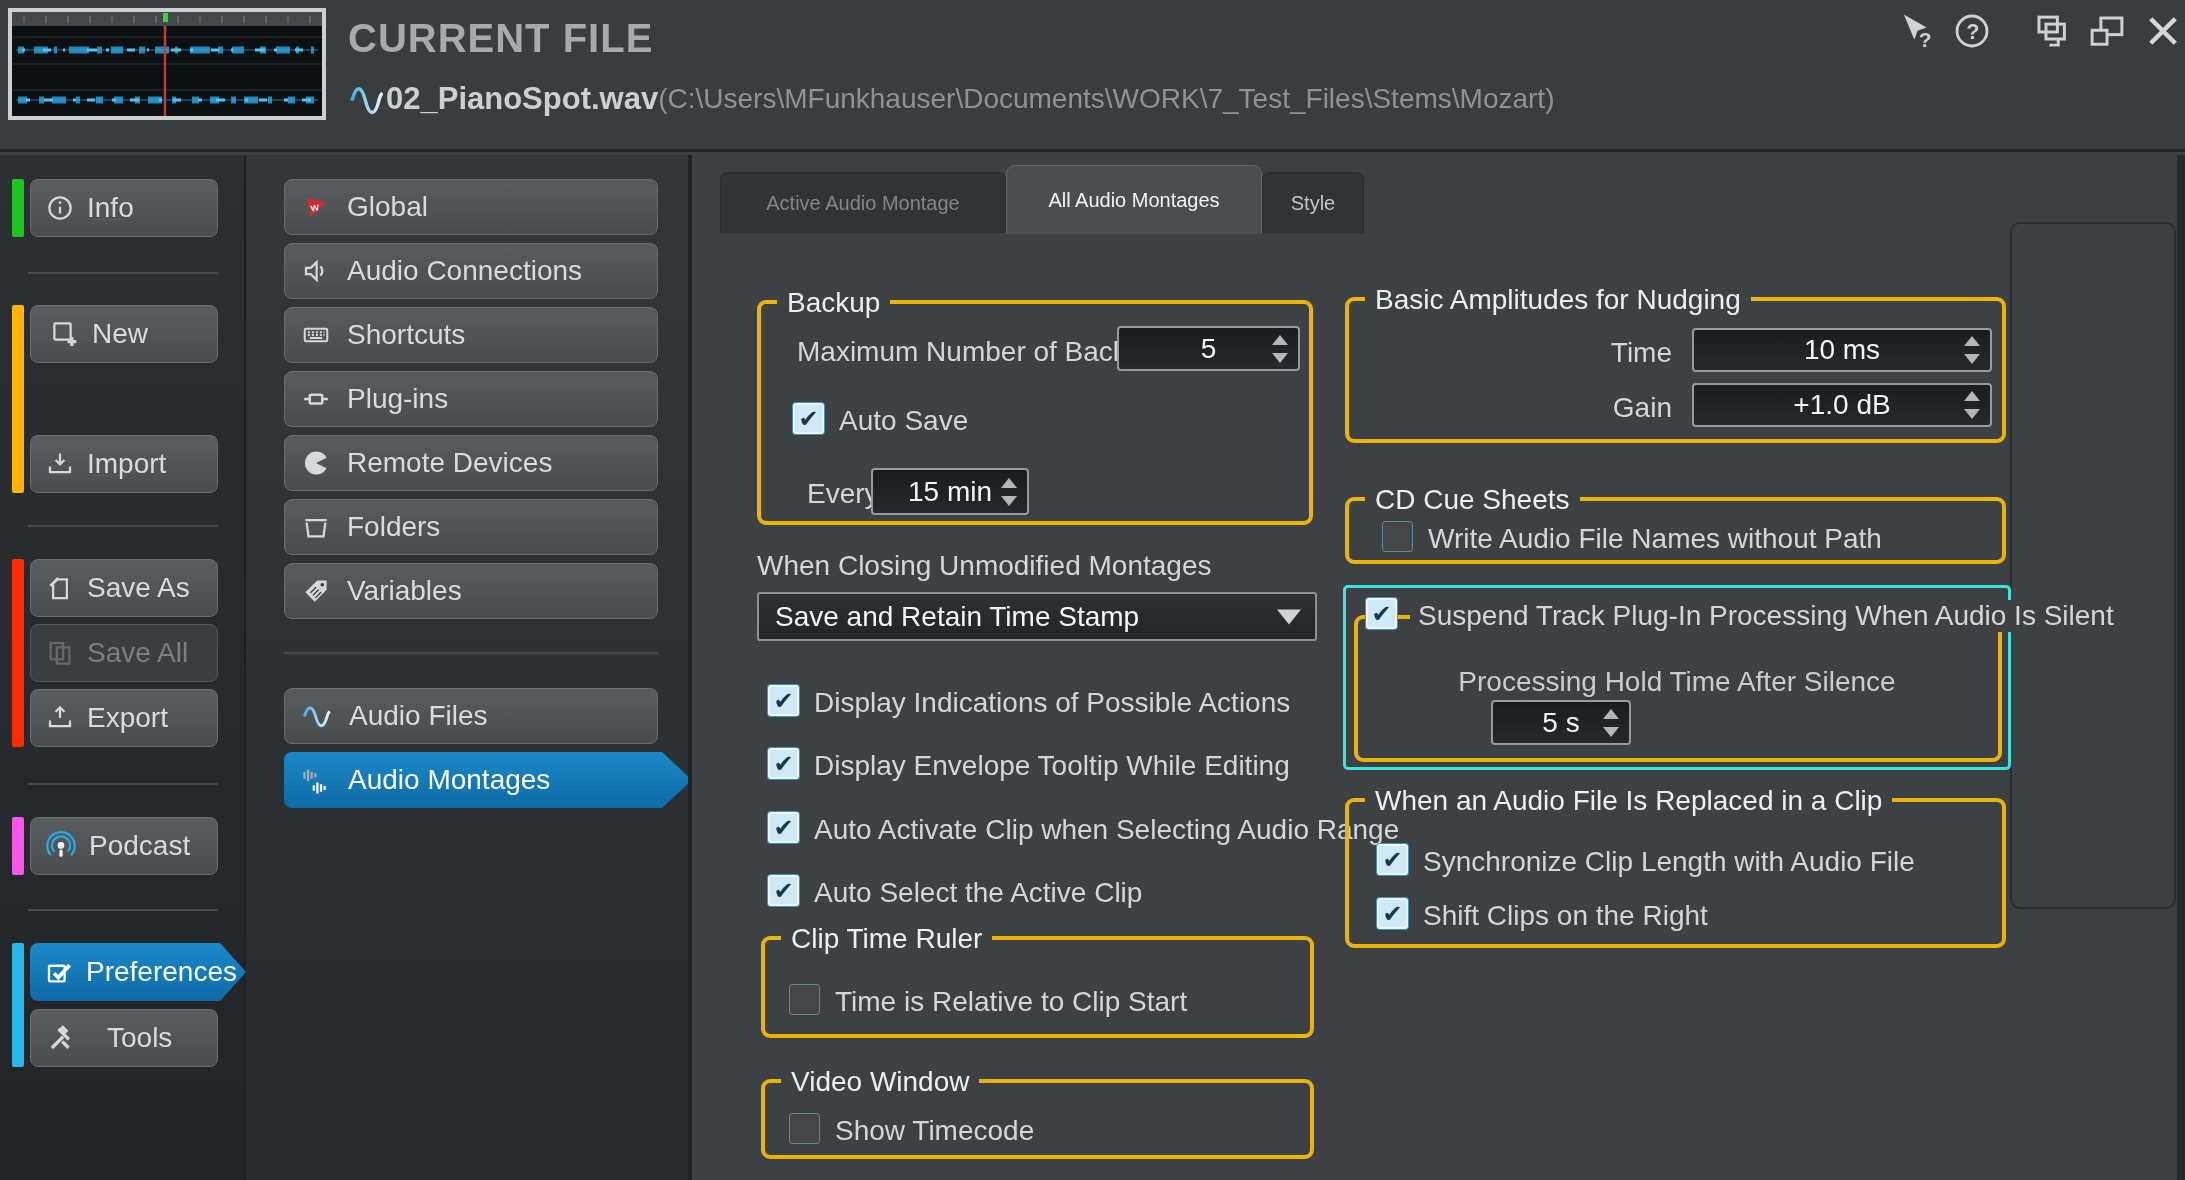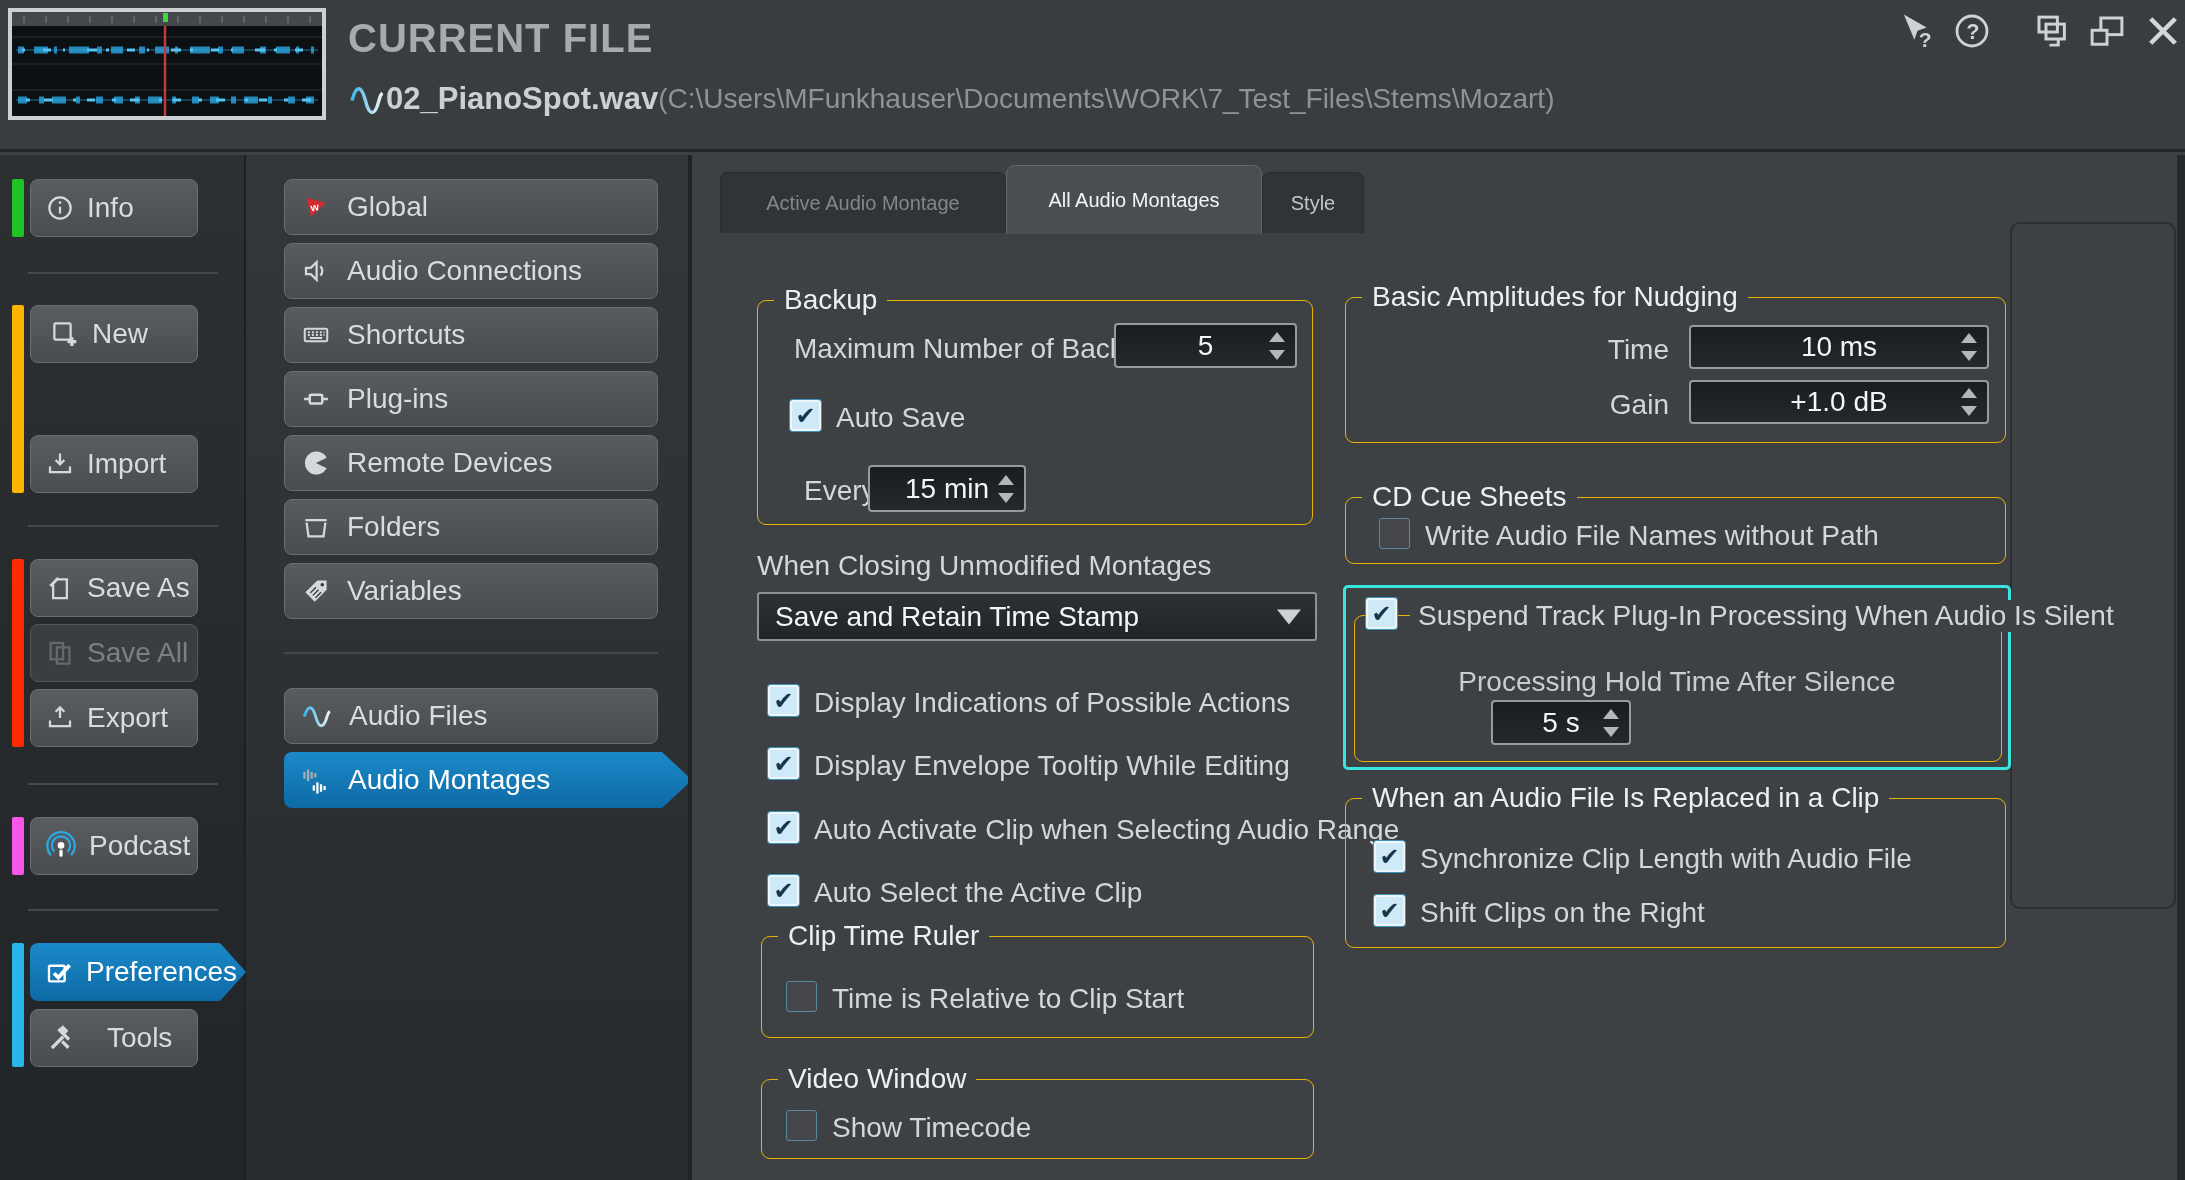--- a/index.html
+++ b/index.html
@@ -12,21 +12,21 @@
   .header{left:0;top:0;width:2185px;height:152px;background:#3a3d3f;border-bottom:3px solid #242729;box-sizing:border-box;}
   .thumb{left:8px;top:8px;width:318px;height:112px;border:4px solid #ccd0d2;box-sizing:border-box;background:#0d1012;}
   .app-title{left:348px;top:16px;font-size:40px;font-weight:bold;color:#a6abad;letter-spacing:1px;}
   .filerow{left:348px;top:80px;display:flex;align-items:center;}
   .filename{font-size:31px;font-weight:bold;color:#ccd0d3;}
   .filepath{font-size:28px;color:#8e9396;}
   .winic{width:42px;height:42px;cursor:pointer;}
   
   .sidebar{left:0;top:155px;width:246px;height:1025px;background:linear-gradient(#2d3032,#222527);border-right:2px solid #1d2022;box-sizing:border-box;}
   .accent{left:12px;width:12px;border-radius:2px;}
-  .sbtn{left:30px;width:168px;height:58px;border-radius:8px;display:flex;align-items:center;gap:12px;padding-left:14px;box-sizing:border-box;
+  .sbtn{left:30px;width:188px;height:58px;border-radius:8px;display:flex;align-items:center;gap:12px;padding-left:14px;box-sizing:border-box;
         background:linear-gradient(#5a5d5f,#4a4d4f);border:1px solid #6b6e70;color:#d9dcde;font-size:28px;cursor:pointer;}
   .sbtn.disabled{background:#3b3e40;border-color:#54575a;color:#7c8083;}
   .sbtn.disabled svg{opacity:.45;}
   .sbtn.selected{background:linear-gradient(#1b89c8,#0e6aa6);border:none;color:#fff;width:216px;
         clip-path:polygon(0 0,calc(100% - 26px) 0,100% 50%,calc(100% - 26px) 100%,0 100%);}
   .sdiv{left:28px;width:190px;height:2px;background:#46494c;}
   
   .catcol{left:246px;top:155px;width:446px;height:1025px;background:linear-gradient(#34373a,#282b2d);}
   .vline{left:688px;top:155px;width:5px;height:1025px;background:#1f2225;}
   .cbtn{left:38px;width:374px;height:56px;border-radius:8px;display:flex;align-items:center;gap:16px;padding-left:16px;box-sizing:border-box;
@@ -35,21 +35,21 @@
         clip-path:polygon(0 0,calc(100% - 30px) 0,100% 50%,calc(100% - 30px) 100%,0 100%);}
   .cdiv{left:38px;width:374px;height:2px;background:#46494c;}
   
   .main{left:692px;top:155px;width:1493px;height:1025px;background:#3e4144;}
   .edge{left:2177px;top:155px;width:8px;height:1025px;background:#26292c;}
   .sidepanel{border:2px solid #2b2e31;border-radius:10px;}
   .tab{display:flex;align-items:center;justify-content:center;font-size:20px;cursor:pointer;box-sizing:border-box;}
   .tab.inactive{background:#313437;border:1px solid #2a2d2f;border-bottom:none;border-radius:8px 8px 0 0;color:#82878a;}
   .tab.selected{background:#4a4e50;border:1px solid #63676a;border-bottom:none;border-radius:9px 9px 0 0;color:#f2f4f5;z-index:2;}
   .tab.third{color:#c3c7c9;}
-  .group{border:1px solid #eab308;border-radius:9px;box-sizing:border-box;}
+  .group{border:4px solid #eab308;border-radius:9px;box-sizing:border-box;}
   .legend{position:absolute;top:-17px;left:16px;background:#3e4144;padding:0 10px;font-size:28px;color:#edeff0;white-space:nowrap;}
   .lbl{font-size:28px;color:#d4d7d9;white-space:nowrap;}
   .cb{width:31px;height:31px;box-sizing:border-box;border-radius:3px;border:1px solid #5c88a0;background:rgba(255,255,255,.03);
       display:flex;align-items:center;justify-content:center;cursor:pointer;}
   .cb.checked{background:#cfe9f7;border:2px solid #eef6fb;box-shadow:0 0 0 1px #3e93bd;}
   .cb.checked::after{content:"\2714";color:#16384e;font-size:24px;font-weight:bold;}
   .spin{background:linear-gradient(#1a1d1f,#26292b);border:2px solid #979b9d;border-radius:4px;box-sizing:border-box;
         display:flex;align-items:center;justify-content:center;color:#f3f5f6;font-size:28px;cursor:pointer;}
   .spin .arr{position:absolute;right:10px;top:50%;transform:translateY(-50%);display:flex;flex-direction:column;gap:8px;}
   .tri-up{width:0;height:0;border-left:8px solid transparent;border-right:8px solid transparent;border-bottom:10px solid #b3b7b9;}

